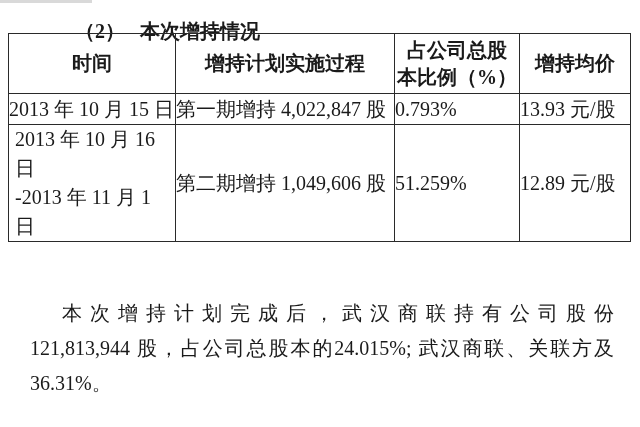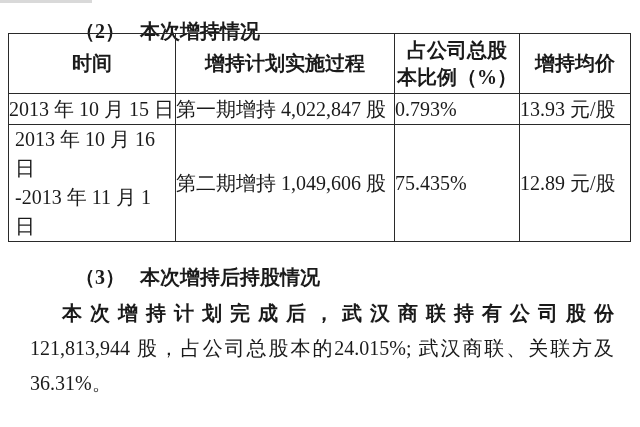--- a/index.html
+++ b/index.html
@@ -42,21 +42,21 @@
   tr.row1 { height: 31px; }
   tr.row2 { height: 67px; }
   tr.row3 { height: 62px; }
   td.time-left { text-align: left; padding-left: 6px; margin-top: 32px; }
 
   .para {
     position: absolute; left: 30px; top: 296px; width: 584px;
     font-size: 20px; line-height: 35px;
   }
   .pline { text-align: justify; text-align-last: justify; }
-  .pline.first { text-indent: 32px; font-weight: bold; }
+  .pline.first { text-indent: 32px; }
   .pline.last { text-align-last: left; }
 </style>
 </head>
 <body>
 
 <div class="page">
 
   <div class="top-strip"></div>
 
   <div class="heading heading-2">
@@ -81,29 +81,26 @@
       <tr class="row1">
         <td>2013 年 10 月 15 日</td>
         <td>第一期增持 4,022,847 股</td>
         <td>0.793%</td>
         <td>13.93 元/股</td>
       </tr>
       <tr class="row2">
         <td class="time-left">2013 年 10 月 16 日
 -2013 年 11 月 1 日</td>
         <td>第二期增持 1,049,606 股</td>
-        <td>75.435%</td>
+        <td>51.259%</td>
         <td>12.89 元/股</td>
       </tr>
     </tbody>
   </table>
 
-  <div class="heading heading-3">
-    <span class="hnum">（3）</span><span>本次增持后持股情况</span>
-  </div>
 
   <div class="para">
     <div class="pline first">本次增持计划完成后，武汉商联持有公司股份</div>
     <div class="pline">121,813,944 股，占公司总股本的24.015%; 武汉商联、关联方及</div>
     <div class="pline last">36.31%。</div>
   </div>
 
 </div>
 
 </body></html>

